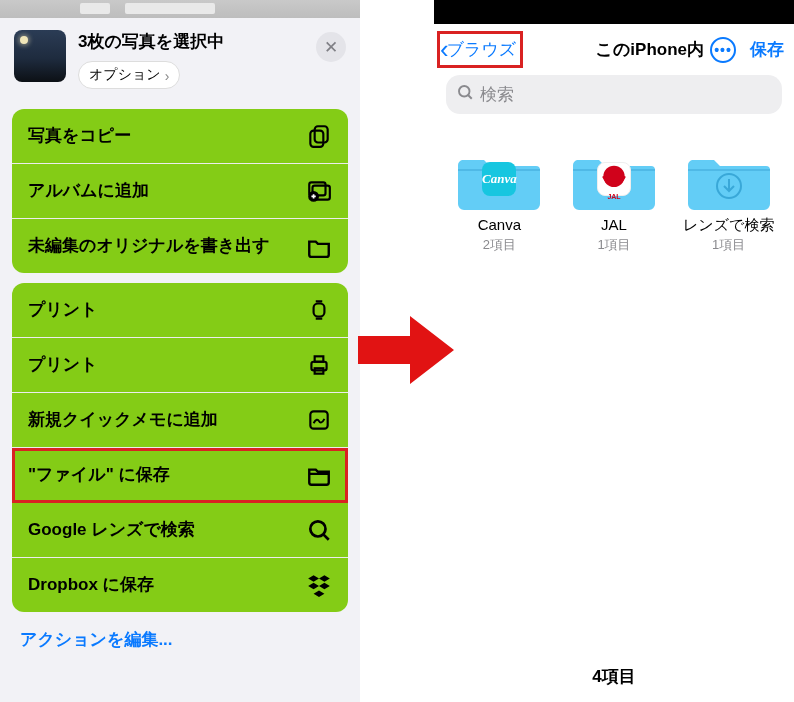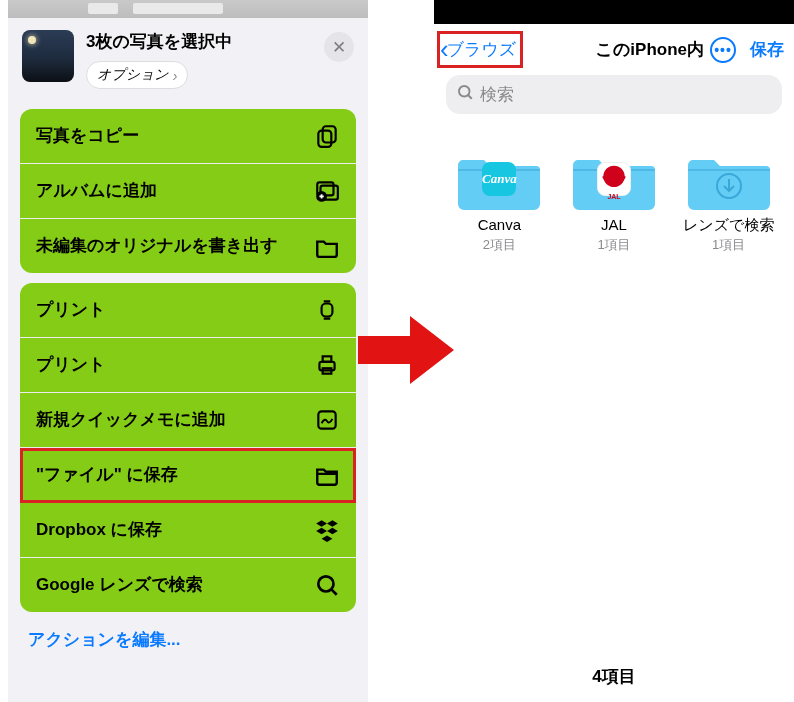--- a/index.html
+++ b/index.html
@@ -4,21 +4,21 @@
 <style>
   * { box-sizing: border-box; margin: 0; padding: 0; }
   body {
     font-family: -apple-system, "Hiragino Sans", sans-serif;
     background: #fff;
     width: 794px;
     height: 702px;
     position: relative;
     overflow: hidden;
   }
-  .stage { display: flex; width: 100%; height: 100%; padding-left: 8px; }
+  .stage { display: flex; width: 100%; height: 100%; }
 
   
   .left {
     width: 360px;
     height: 100%;
     background: #f2f2f6;
     display: flex;
     flex-direction: column;
     padding-bottom: 8px;
   }
@@ -51,21 +51,21 @@
     flex-shrink:0;
   }
   .thumb:after{content:"";position:absolute;left:6px;top:6px;width:8px;height:8px;border-radius:50%;background:#f0e6b8;box-shadow:0 0 4px 2px rgba(240,230,184,.4);}
   .share-header .titles { flex: 1; }
   .share-title { font-size: 17px; font-weight: 700; color: #000; }
   .options-btn {
     margin-top: 8px;
     display: inline-flex; align-items: flex-end;
     font-size: 14px; color: #000;
     background: #fff; border: 1px solid #ddd;
-    border-radius: 14px; padding: 4px 10px; font-style: italic;
+    border-radius: 14px; padding: 4px 10px;
   }
   .options-btn .chev { margin-left: 4px; color:#888;}
   .close-btn {
     width: 30px; height: 30px; border-radius: 50%;
     background: #e4e4e9; color: #7f7f85;
     display: flex; align-items: center; justify-content: center;
     font-size: 17px; flex-shrink: 0; margin-top:2px;
   }
 
   .group {
@@ -264,33 +264,33 @@
       <div class="row highlight">
         <div class="label">"ファイル" に保存</div>
         <div class="icon">
           <svg viewBox="0 0 24 24" fill="none" stroke="currentColor" stroke-width="2.2">
               <path d="M3 7h6l2 2h10v10a2 2 0 0 1-2 2H5a2 2 0 0 1-2-2Z"></path>
               <path d="M3 11h18"></path>
             </svg>
         </div>
       </div>
       <div class="row">
-        <div class="label">Dropbox に保存</div>
-        <div class="icon">
-          <svg viewBox="0 0 24 24" fill="currentColor">
-              <path d="M7 3l5 3-5 3-5-3zM17 3l5 3-5 3-5-3zM7 10l5 3-5 3-5-3zM17 10l5 3-5 3-5-3zM12 17l5 3-5 3-5-3z"></path>
-            </svg>
-        </div>
-      </div>
-      <div class="row">
         <div class="label">Google レンズで検索</div>
         <div class="icon">
           <svg viewBox="0 0 24 24" fill="none" stroke="currentColor" stroke-width="2.5">
               <circle cx="11" cy="11" r="7"></circle>
               <path d="M21 21l-5-5"></path>
+            </svg>
+        </div>
+      </div>
+      <div class="row">
+        <div class="label">Dropbox に保存</div>
+        <div class="icon">
+          <svg viewBox="0 0 24 24" fill="currentColor">
+              <path d="M7 3l5 3-5 3-5-3zM17 3l5 3-5 3-5-3zM7 10l5 3-5 3-5-3zM17 10l5 3-5 3-5-3zM12 17l5 3-5 3-5-3z"></path>
             </svg>
         </div>
       </div>
     </div>
 
     <div class="edit-actions">アクションを編集...</div>
   </div>
 
   <div class="arrow-wrap">
     <svg viewBox="0 0 96 80">

